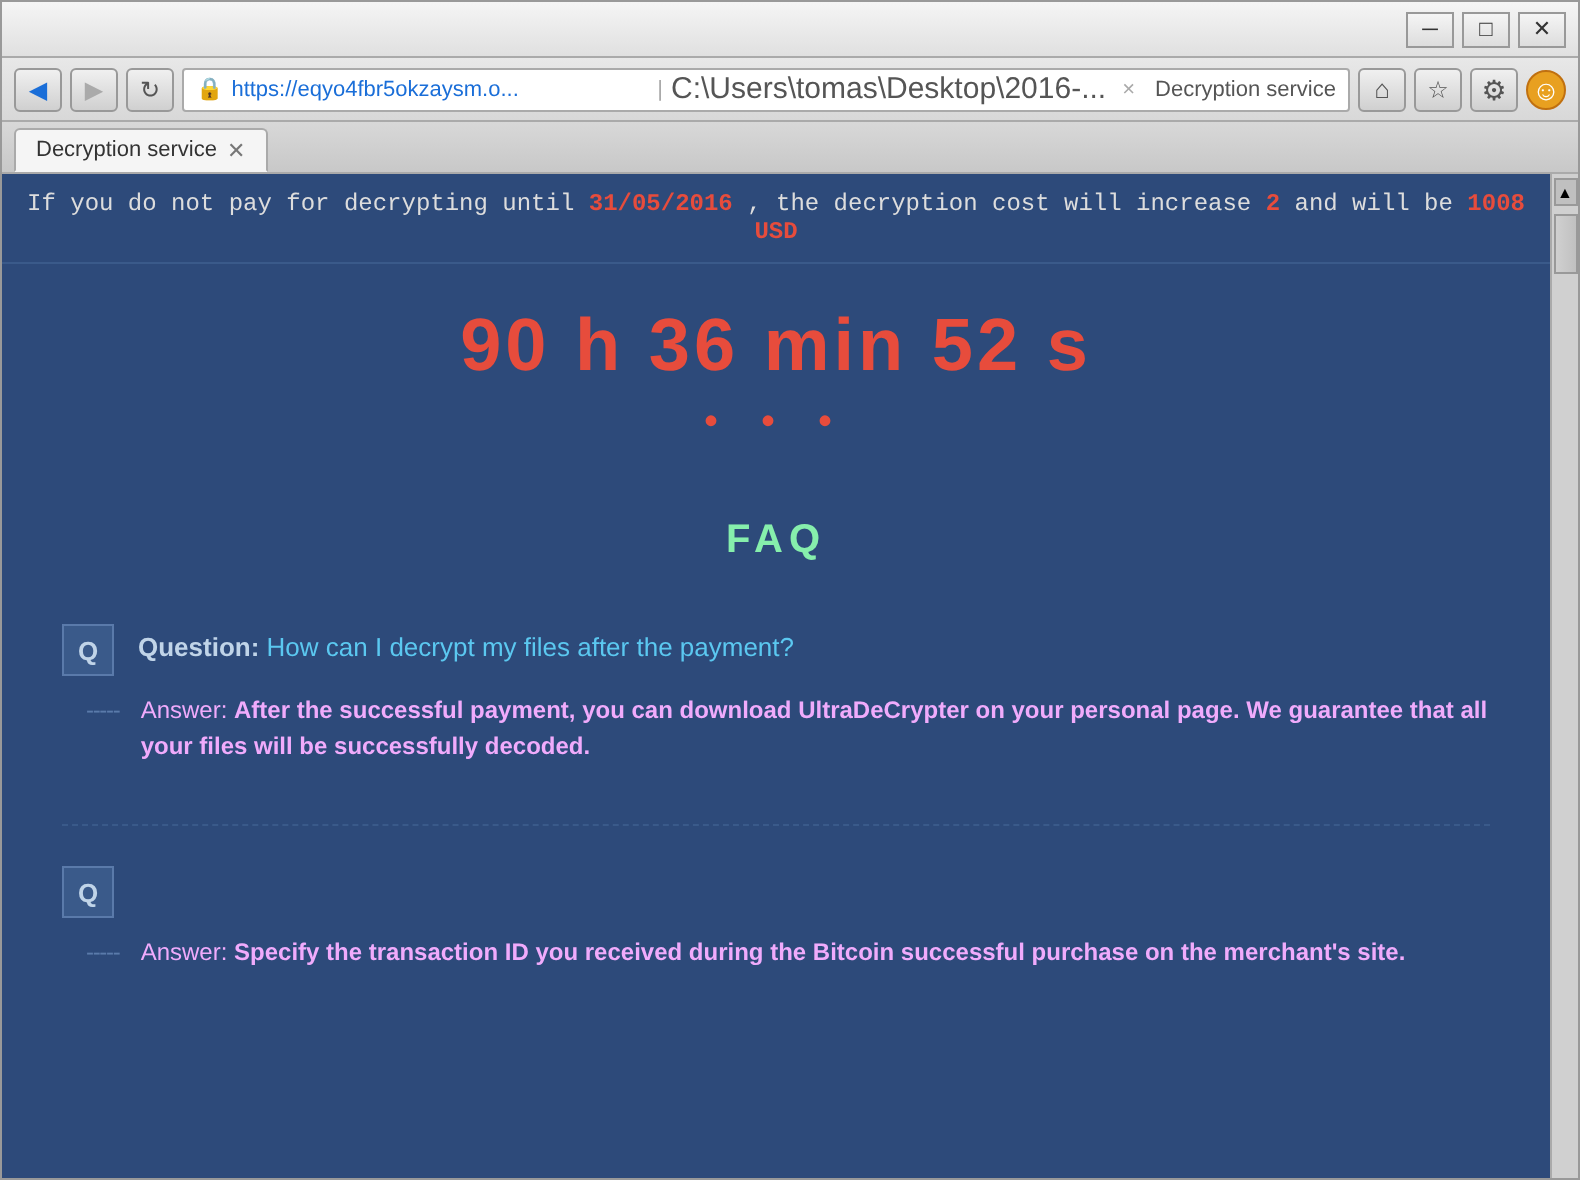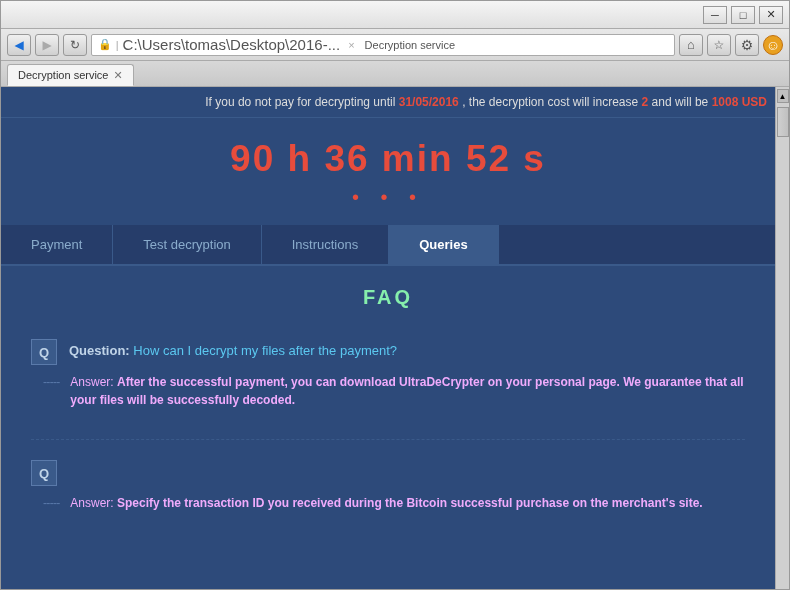--- a/index.html
+++ b/index.html
@@ -166,25 +166,26 @@
       width: 12px;
       height: 30px;
       background: linear-gradient(to right, #d0d0d0, #c0c0c0);
       border: 1px solid #999;
       margin-top: 4px;
     }
 
     
     .warning-bar {
       background: #2d4a7a;
-      text-align: right;
+      text-align: center;
       padding: 8px;
       font-size: 12px;
       color: #ddd;
       border-bottom: 1px solid #3a5a8a;
+      font-family: Liberation Mono, monospace;
     }
 
     .warning-bar .deadline { color: #e74c3c; font-weight: bold; }
     .warning-bar .amount { color: #e74c3c; font-weight: bold; }
 
     .timer-section {
       text-align: center;
       padding: 20px 0 10px;
     }
 
@@ -335,20 +336,21 @@
       <div class="tb-btn">✕</div>
     </div>
   </div>
 
   <div class="address-bar-row">
     <div class="nav-btn active">◀</div>
     <div class="nav-btn" style="color:#aaa;">▶</div>
     <div class="nav-btn">↻</div>
     <div class="address-bar">
       <span style="color:#aaa; font-size:11px;">🔒</span>
+      <span class="address-url">https://eqyo4fbr5okzaysm.o...</span>
       <span style="color:#aaa;">|</span>
       <span class="address-text">C:\Users\tomas\Desktop\2016-...</span>
       <span style="color:#aaa; margin-left:4px; font-size:11px;">×</span>
       <span style="margin-left:6px; color:#555; font-size:11px;">Decryption service</span>
     </div>
     <div class="nav-btn" style="font-size:13px;">⌂</div>
     <div class="nav-btn">☆</div>
     <div class="nav-btn" style="font-size:14px;">⚙</div>
     <div class="nav-btn" style="font-size:14px; background: #e8a020; border-color: #c07010; color: white; border-radius: 50%; width:20px; height:20px;">☺</div>
   </div>
@@ -370,26 +372,20 @@
         <span class="amount">2</span>
         <span> and will be </span>
         <span class="amount">1008 USD</span>
       </div>
 
       <div class="timer-section">
         <div class="timer-display">90 h 36 min 52 s</div>
         <div class="timer-dots">• • •</div>
       </div>
 
-      <div class="nav-tabs">
-        <div class="nav-tab">Payment</div>
-        <div class="nav-tab">Test decryption</div>
-        <div class="nav-tab">Instructions</div>
-        <div class="nav-tab active">Queries</div>
-      </div>
 
       <div class="faq-section">
         <div class="faq-title">FAQ</div>
 
         <div class="faq-item">
           <div class="faq-question-row">
             <div class="q-badge">Q</div>
             <div class="faq-question-text">
               <span class="q-label">Question: </span><span class="q-value">How can I decrypt my files after the payment?</span>
             </div>

